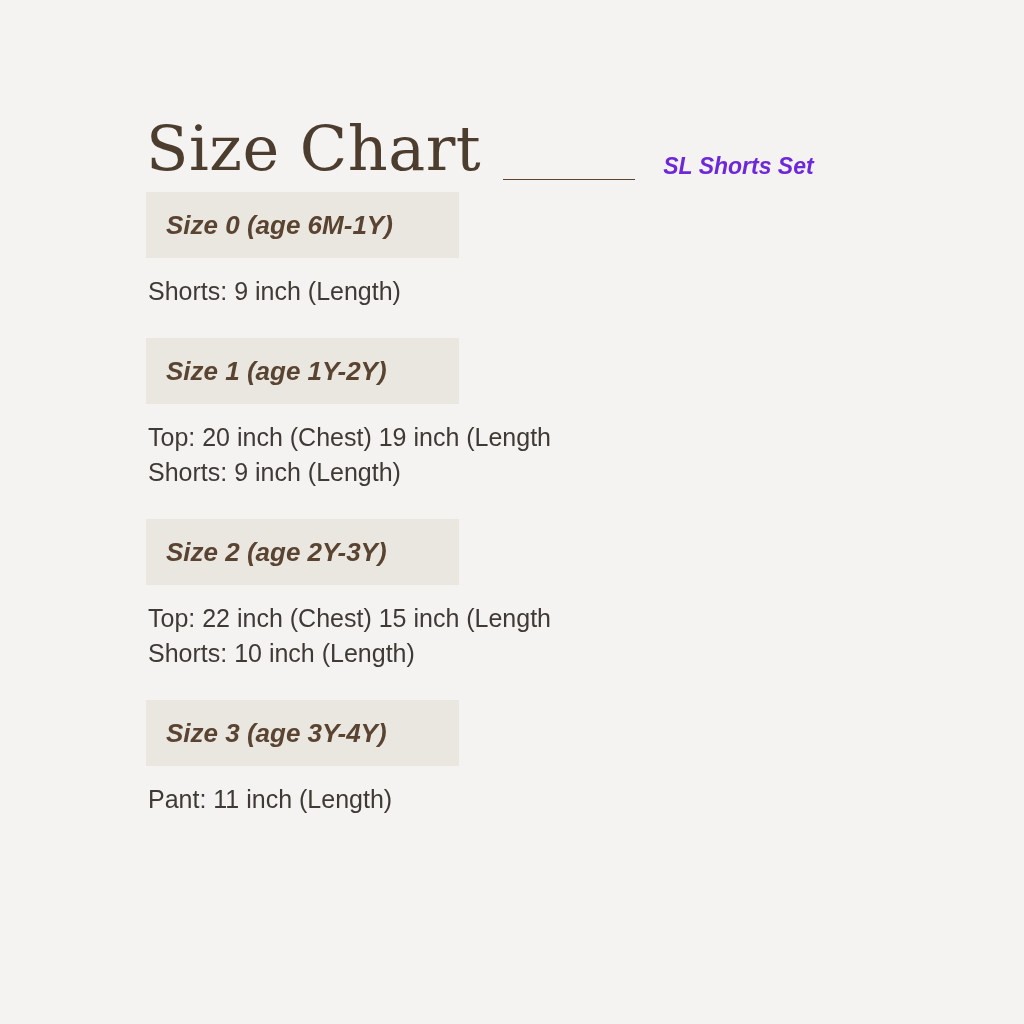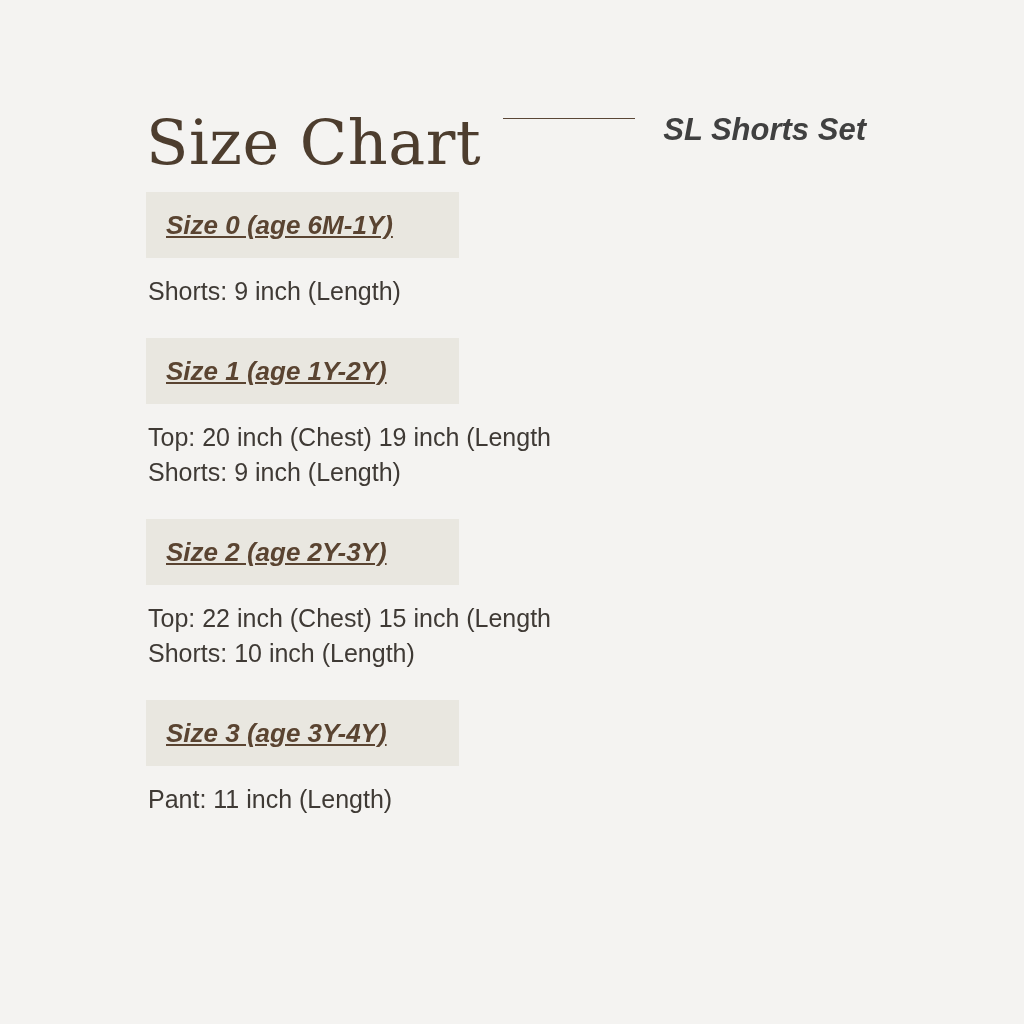--- a/index.html
+++ b/index.html
@@ -20,22 +20,21 @@
     box-sizing: border-box;
   }
   
   .header {
     position: absolute;
     left: 146px;
     top: 96px;
     width: 800px;
     height: 84px;
     display: flex;
-    align-items: flex-start;
-    margin-top: 16px;
+    align-items: flex-end;
   }
   .title {
     font-family: "DejaVu Serif", "Liberation Serif", serif;
     font-size: 62px;
     font-weight: 400;
     color: #4d3d2e;
     letter-spacing: 0.5px;
     line-height: 1;
     white-space: nowrap;
   }
@@ -45,22 +44,22 @@
     border-top: 1.6px solid #5a4636;
     margin-left: 22px;
     margin-right: 28px;
     margin-top: 6px;
     flex: none;
   }
   .subtitle {
     font-family: "Liberation Sans", sans-serif;
     font-style: italic;
     font-weight: 700;
-    font-size: 31px;
-    color: #404040;
+    font-size: 23px;
+    color: #6d28d9;
     white-space: nowrap;
   }
 
   
   .chart {
     position: absolute;
     left: 146px;
     top: 192px;
     width: 620px;
   }
@@ -75,21 +74,20 @@
     background: #e9e7e0;
     color: #5a4431;
     font-style: italic;
     font-weight: 700;
     font-size: 26px;
     line-height: 1;
     padding: 20px 26px 20px 20px;
     box-sizing: border-box;
     width: 313px;
     white-space: nowrap;
-    text-decoration: underline;
   }
   .measures {
     margin-top: 16px;
     padding-left: 2px;
   }
   .measure-line {
     font-size: 25px;
     color: #3f3a35;
     line-height: 1.42;
     white-space: nowrap;

